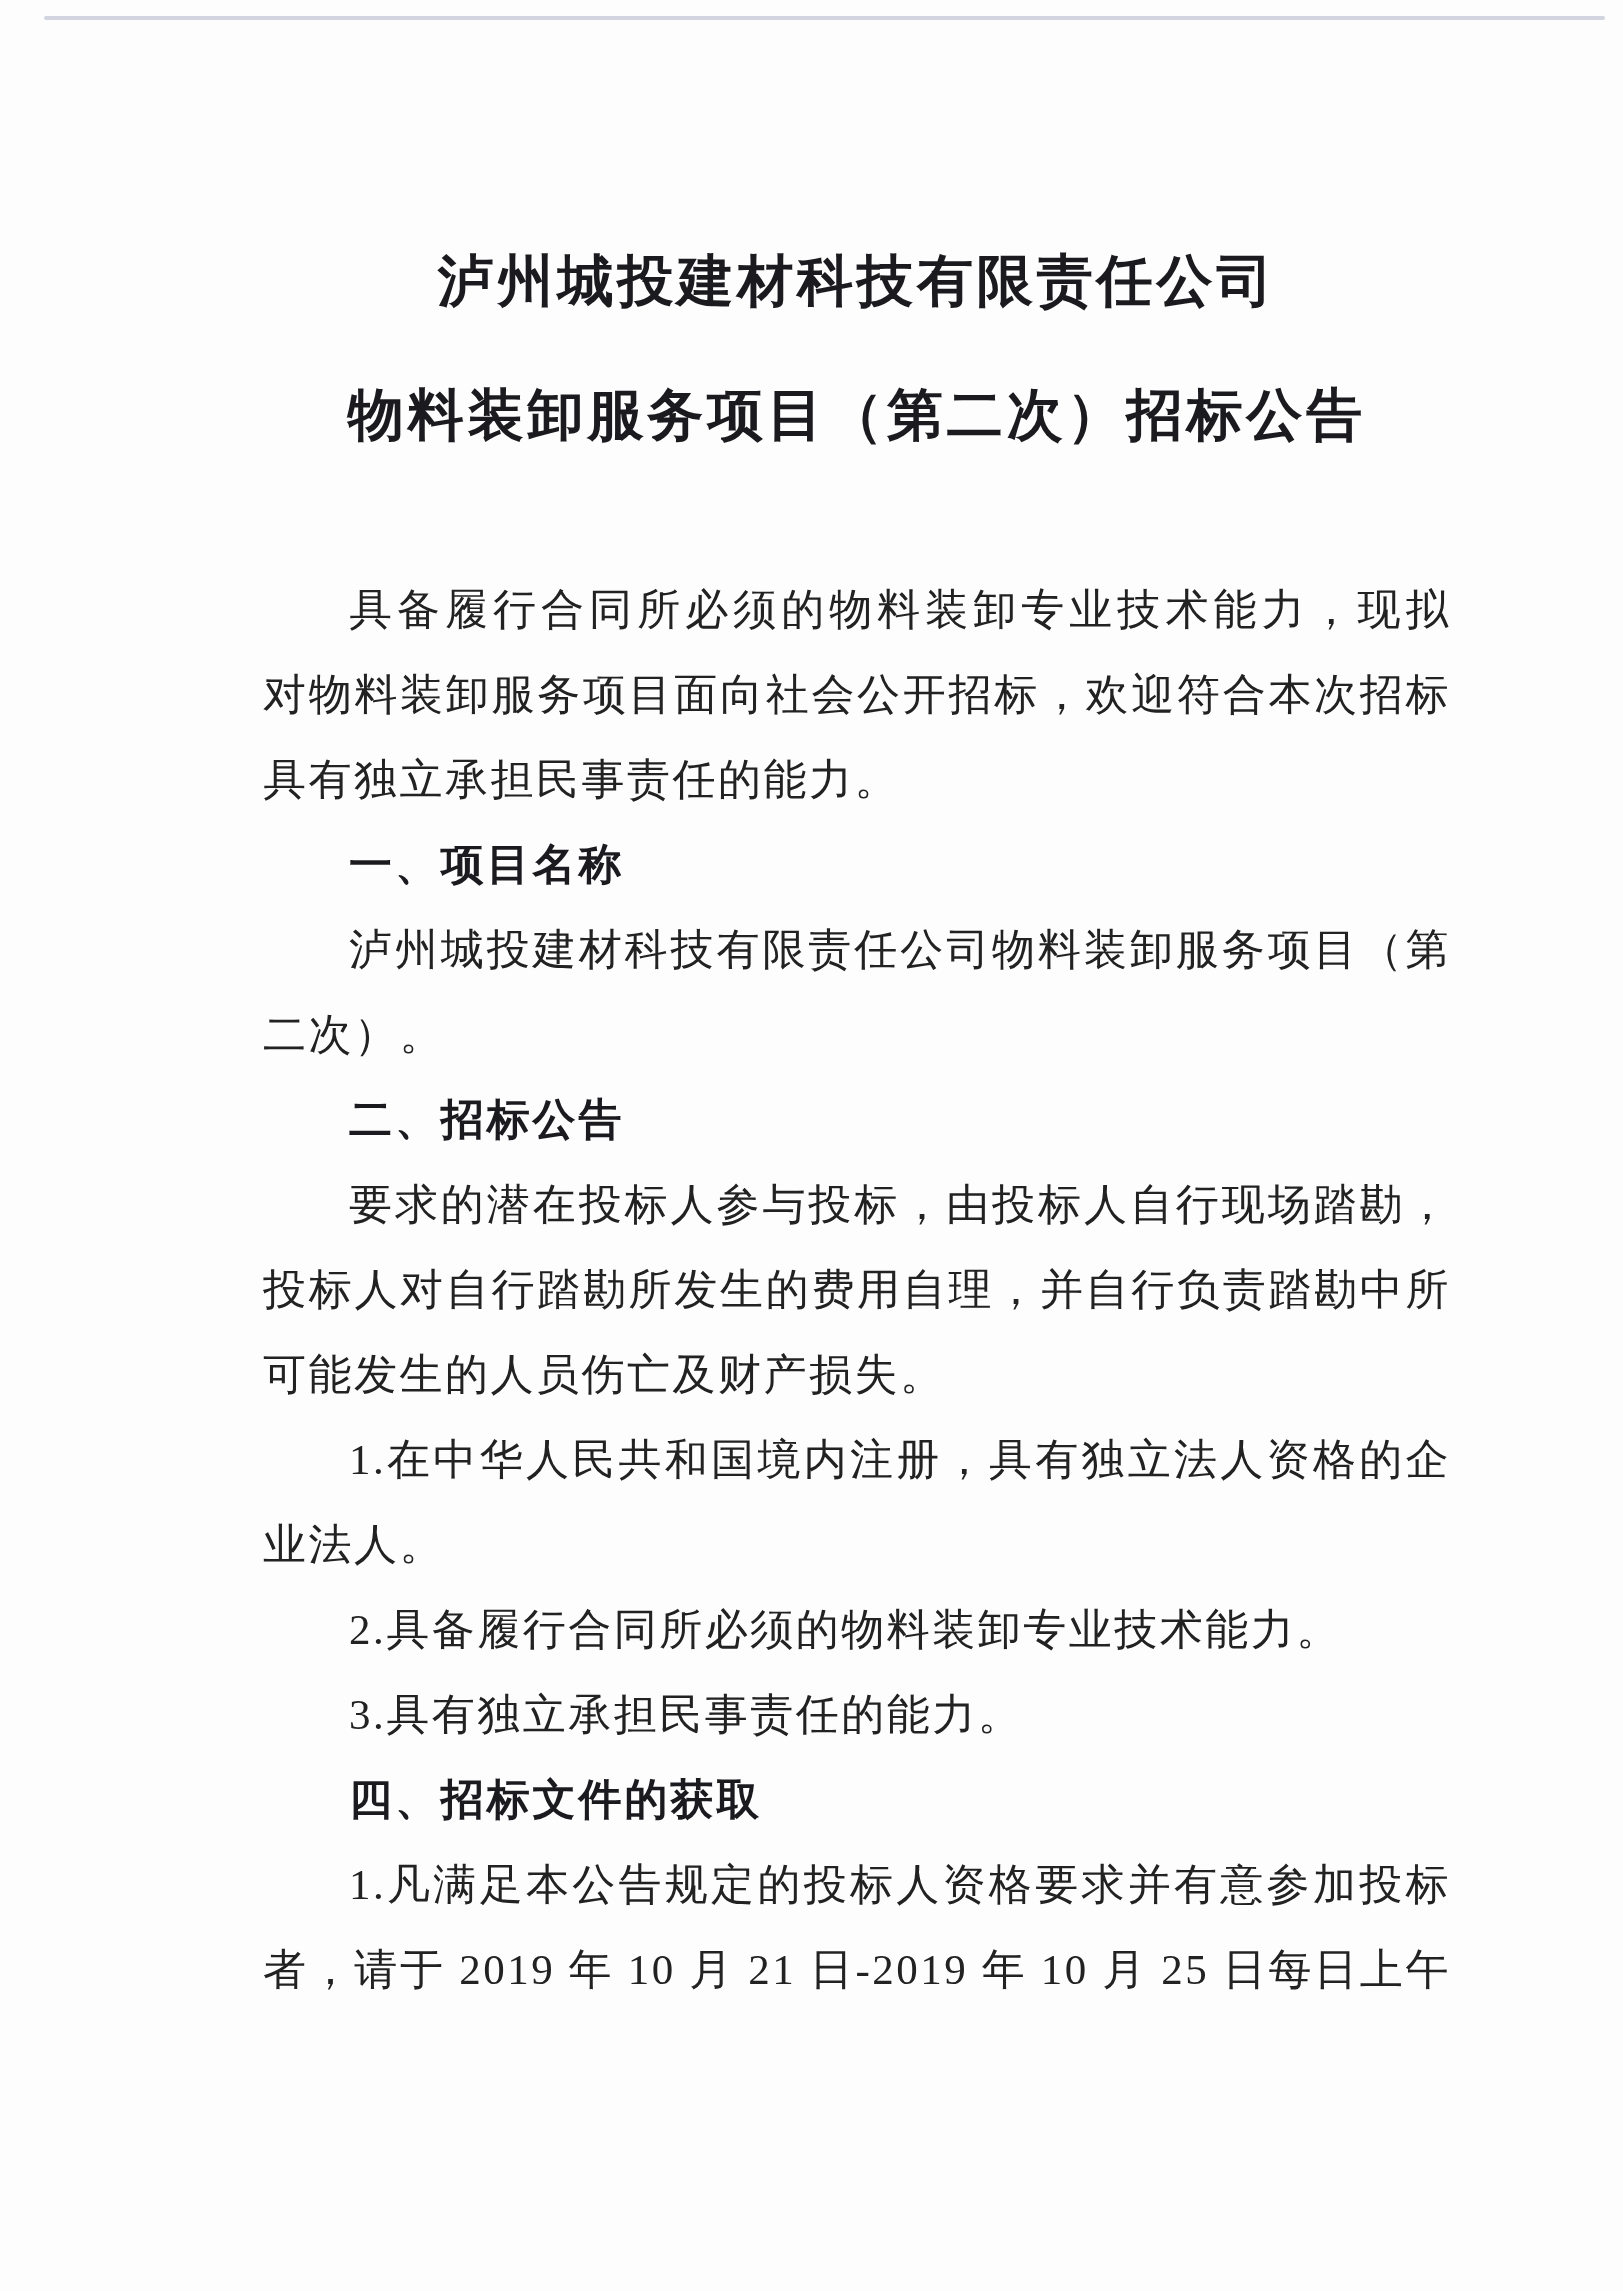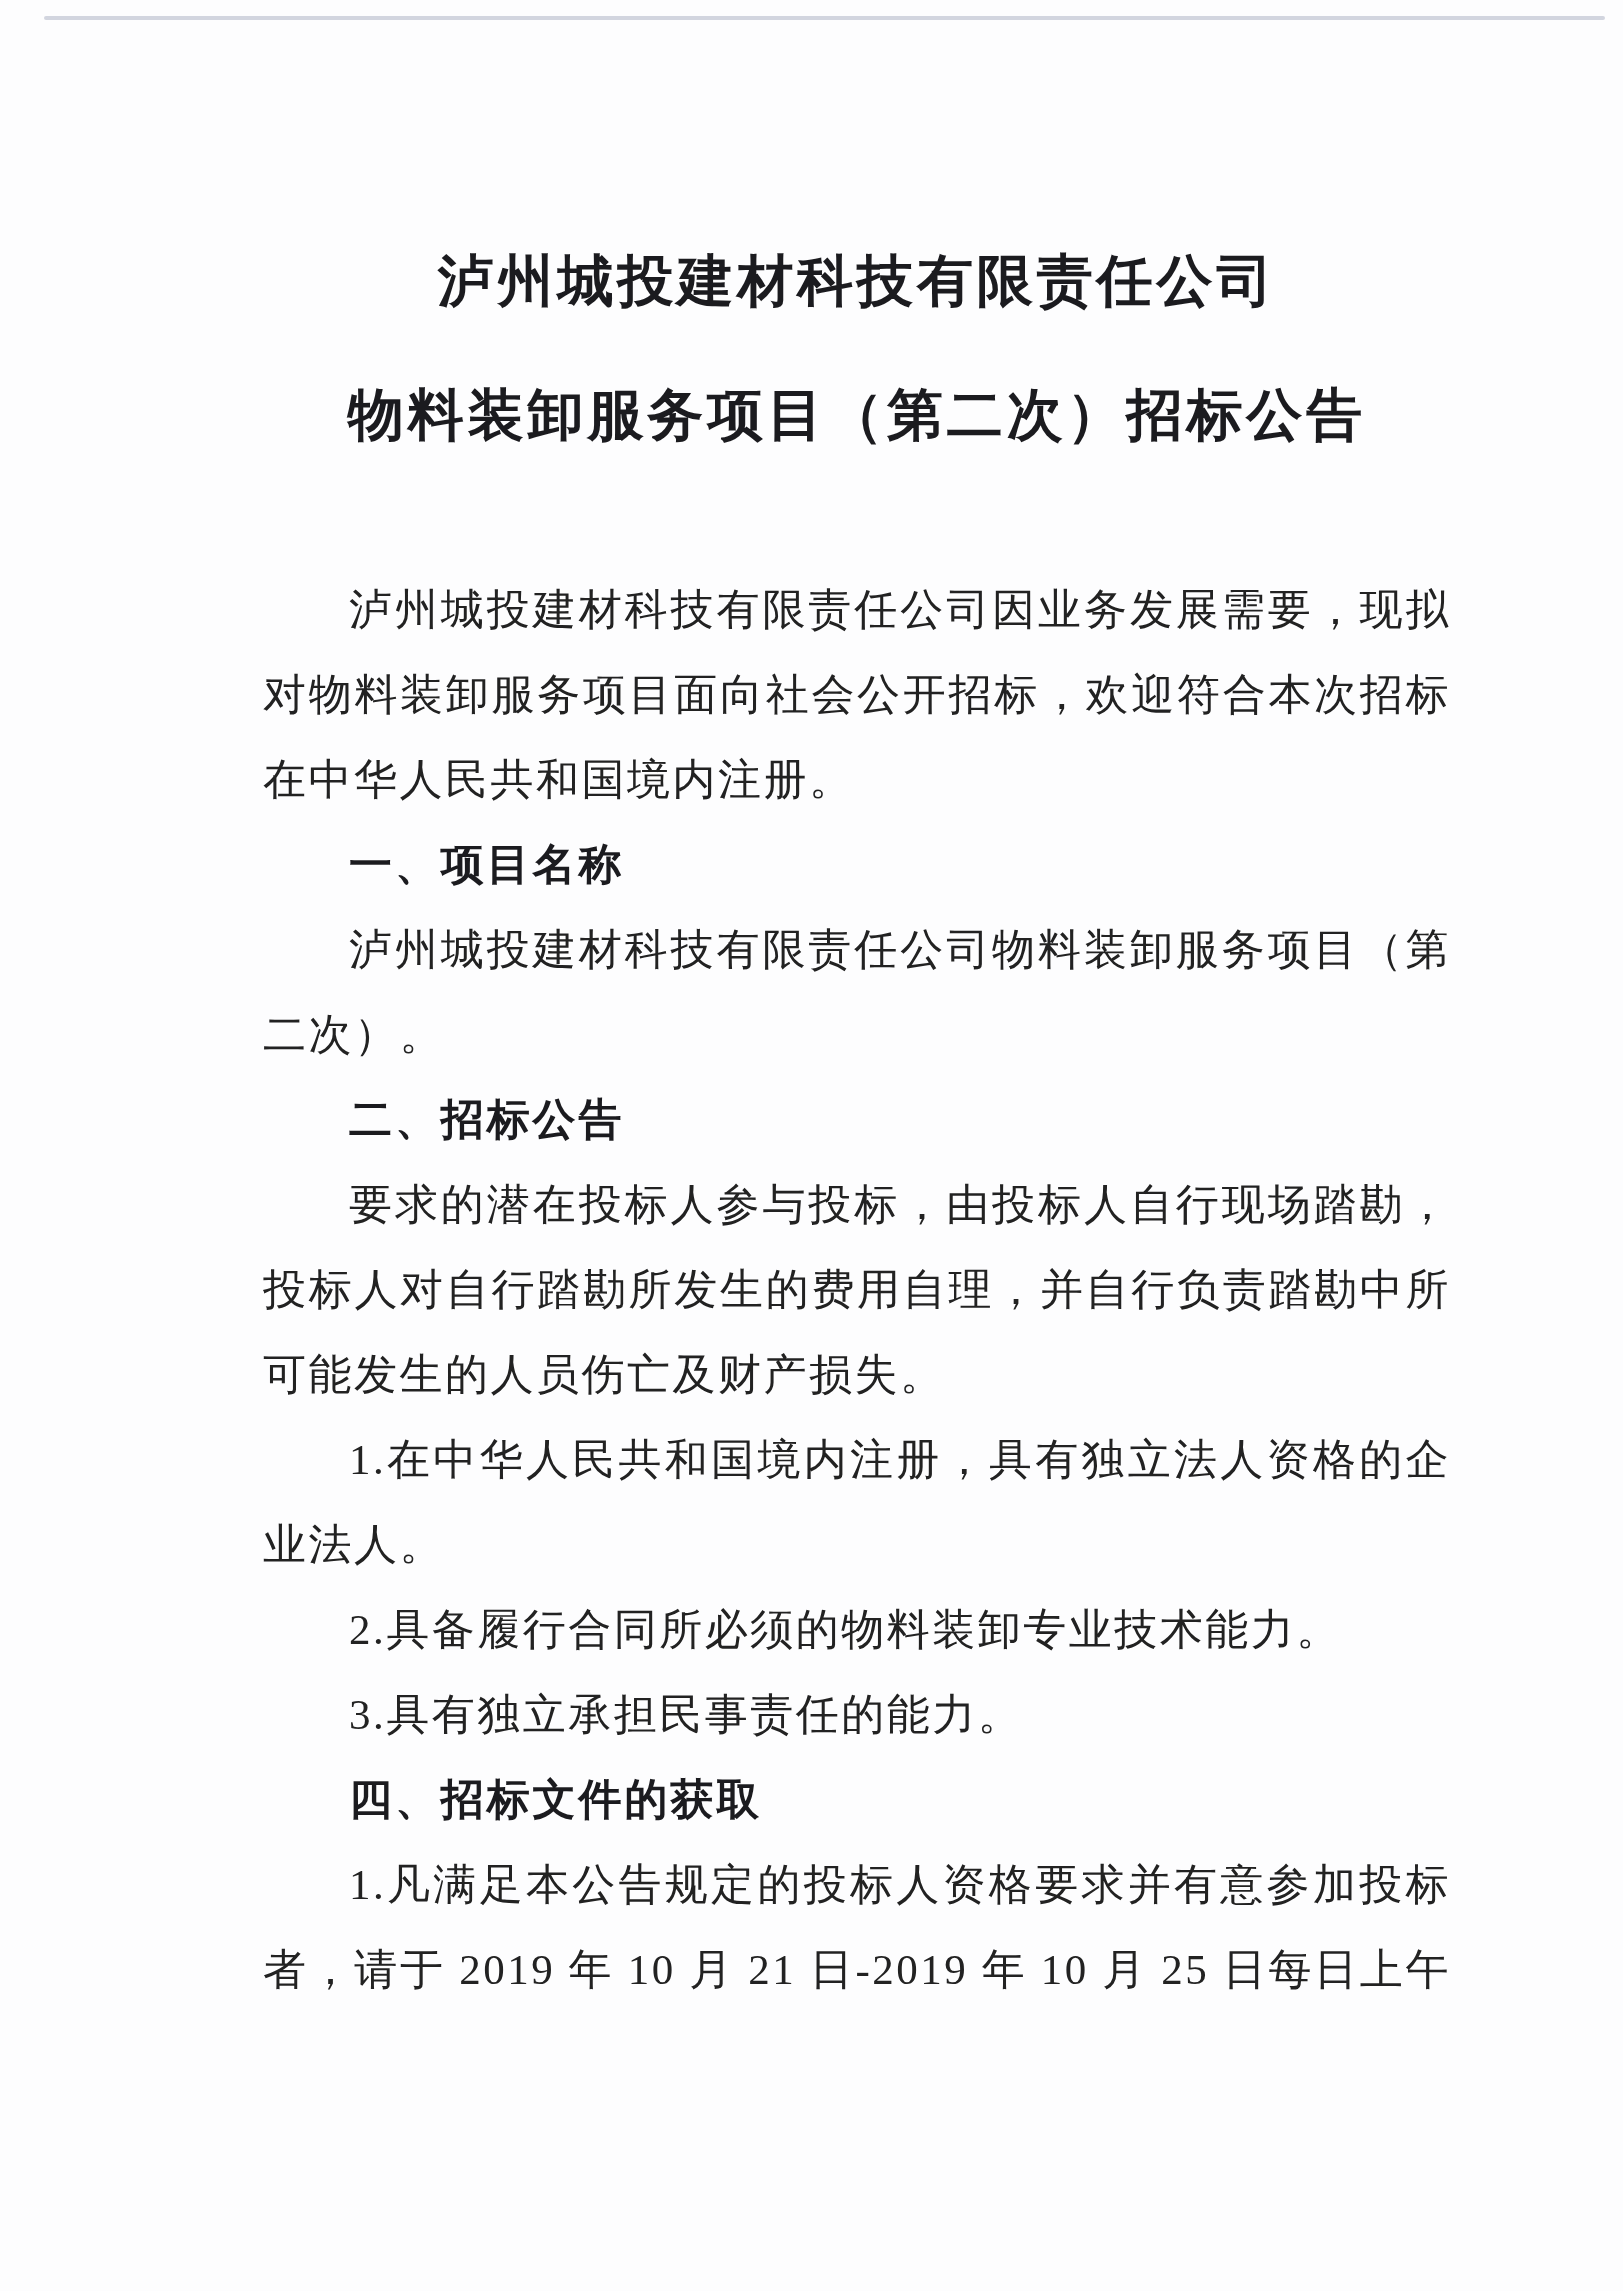--- a/index.html
+++ b/index.html
@@ -82,23 +82,23 @@
   <div class="scan-line"></div>
 
   <div class="content">
 
     <div class="title-block">
       <div class="title-line">泸州城投建材科技有限责任公司</div>
       <div class="title-line">物料装卸服务项目（第二次）招标公告</div>
     </div>
 
     <div class="body-block">
-      <div class="line indent fill">泸州城投建材科技有限责任公司因业务发展需要，现拟</div>
+      <div class="line indent fill">具备履行合同所必须的物料装卸专业技术能力，现拟</div>
       <div class="line fill">对物料装卸服务项目面向社会公开招标，欢迎符合本次招标</div>
-      <div class="line">在中华人民共和国境内注册。</div>
+      <div class="line">具有独立承担民事责任的能力。</div>
 
       <div class="line indent heading">一、项目名称</div>
       <div class="line indent fill">泸州城投建材科技有限责任公司物料装卸服务项目（第</div>
       <div class="line">二次）。</div>
 
       <div class="line indent heading">二、招标公告</div>
       <div class="line indent fill">要求的潜在投标人参与投标，由投标人自行现场踏勘，</div>
       <div class="line fill">投标人对自行踏勘所发生的费用自理，并自行负责踏勘中所</div>
       <div class="line">可能发生的人员伤亡及财产损失。</div>
 

